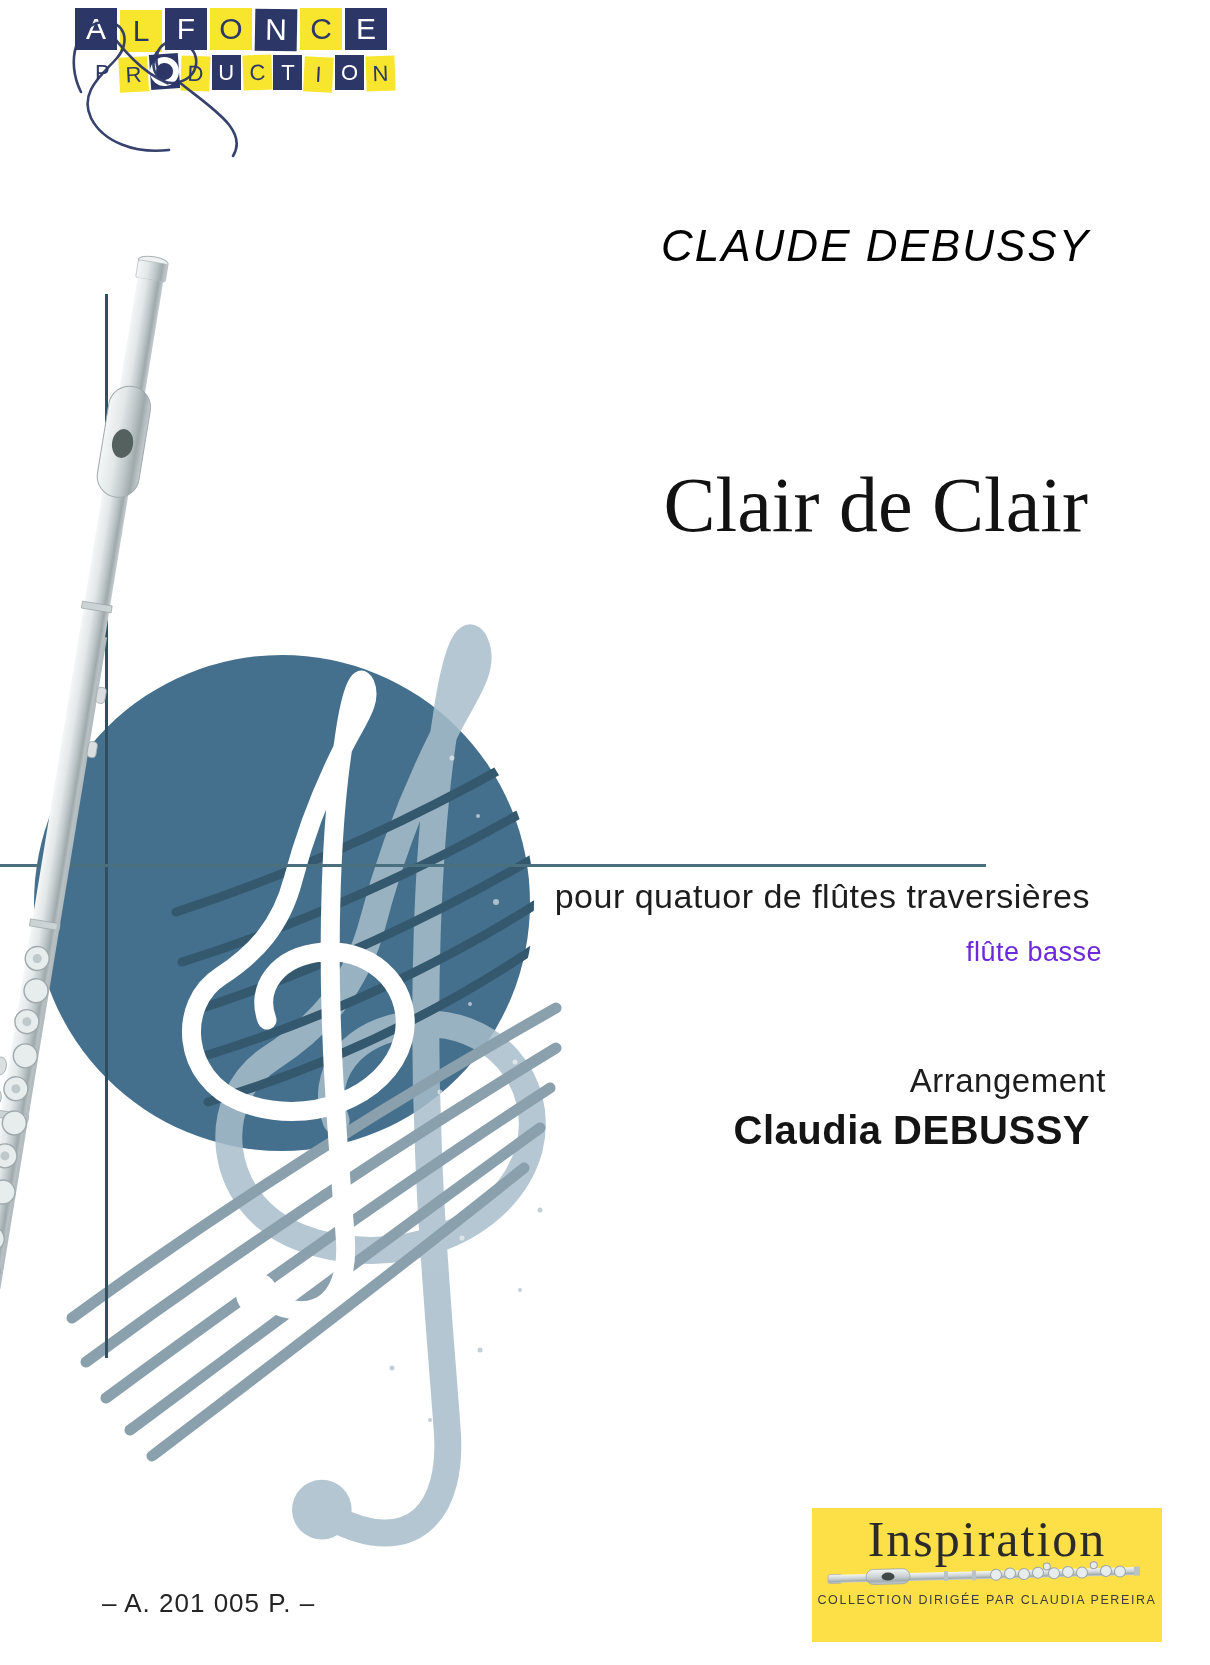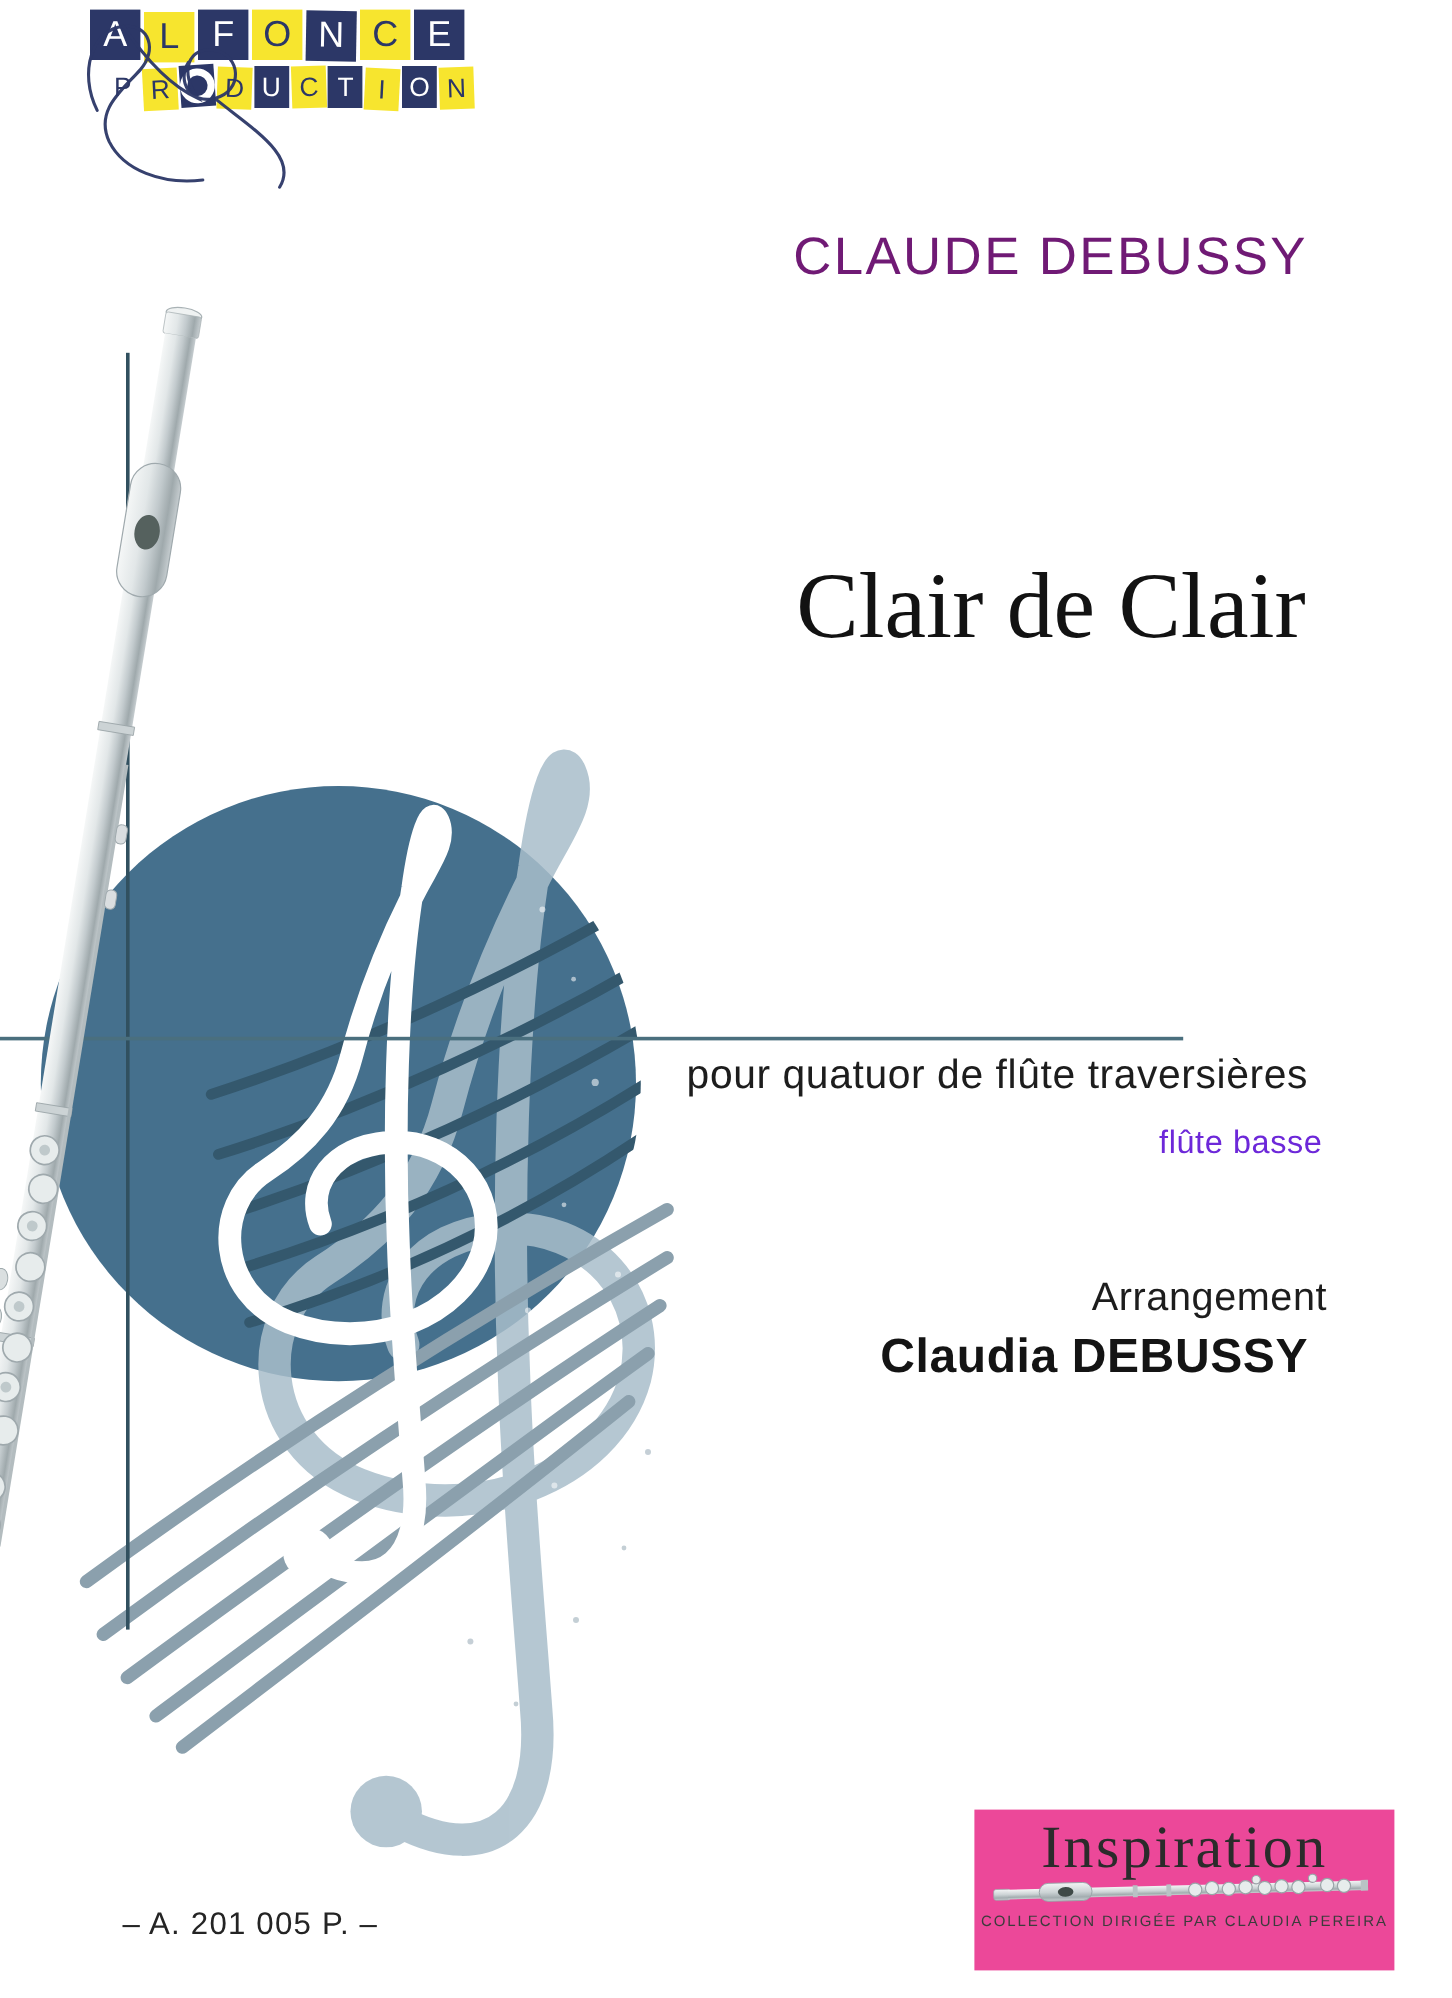--- a/index.html
+++ b/index.html
@@ -24,38 +24,38 @@
   .row2 .tile:nth-child(6){transform:rotate(-2deg);}
   .row2 .tile:nth-child(8){transform:rotate(3deg) translateY(2px);}
   .row2 .tile:nth-child(10){transform:rotate(-2deg) translateY(1px);}
   .row1 .tile:nth-child(2){transform:translateY(2px);}
   .row1 .tile:nth-child(5){transform:translateY(1px) rotate(1deg);}
   .t-donut{width:38px;height:38px;transform:translateY(-1px) rotate(-4deg);}
   .t-donut .ring{display:block;width:17px;height:17px;border:6px solid #ffffff;border-radius:50%;
                  color:transparent;overflow:hidden;font-size:0;}
 
   
-  .composer{position:absolute;right:120px;top:189px;font-size:44px;font-weight:300;
-            letter-spacing:2px;color:#701a75;z-index:2;}
+  .composer{position:absolute;right:120px;top:221px;font-size:44px;font-weight:300;
+            letter-spacing:2px;color:#000000;z-index:2;font-style:italic;}
   .title{position:absolute;right:122px;top:460px;font-family:"Liberation Serif",serif;
          font-size:78px;font-weight:400;color:#121212;z-index:2;}
   .sub1{position:absolute;right:120px;top:877px;font-size:34px;font-weight:300;
         letter-spacing:.5px;color:#1d1d1d;z-index:2;}
   .sub2{position:absolute;right:108px;top:937px;font-size:27px;font-weight:300;
         letter-spacing:.5px;color:#6d28d9;z-index:2;}
   .arrangement{position:absolute;right:104px;top:1062px;font-size:33px;font-weight:300;
         letter-spacing:.5px;color:#1d1d1d;z-index:2;}
   .arranger{position:absolute;right:120px;top:1108px;font-size:40px;font-weight:700;
         letter-spacing:.5px;color:#141414;z-index:2;}
   .catalog{position:absolute;left:84px;top:1588px;font-size:26px;font-weight:300;
         letter-spacing:1px;color:#242424;z-index:2;margin-left:18px;}
 
   
   .collection{position:absolute;left:812px;top:1508px;width:350px;height:134px;
-        background:#ec4899;z-index:2;text-align:center;}
+        background:#fde047;z-index:2;text-align:center;}
   .collection-name{font-family:"Liberation Serif",serif;font-size:50px;color:#2b2b2b;
         letter-spacing:2px;margin-top:4px;line-height:1.1;}
   .collection-flute{margin-top:-6px;}
   .collection-tagline{font-size:12.5px;letter-spacing:1.6px;color:#3c3c3c;font-weight:500;
         margin-top:2px;}
 </style>
 </head>
 <body>
 
 <svg class="artwork" viewBox="0 0 1210 1665" xmlns="http://www.w3.org/2000/svg" aria-hidden="true">
@@ -228,21 +228,21 @@
         <span>O</span>
       </div>
     <div class="tile t-yellow">
         <span>N</span>
       </div>
   </div>
 </div>
 
 <div class="composer">CLAUDE DEBUSSY</div>
 <div class="title">Clair de Clair</div>
-<div class="sub1">pour quatuor de flûte traversières</div>
+<div class="sub1">pour quatuor de flûtes traversières</div>
 <div class="sub2">flûte basse</div>
 <div class="arrangement">Arrangement</div>
 <div class="arranger">Claudia DEBUSSY</div>
 <div class="catalog">– A. 201 005 P. –</div>
 
 <div class="collection">
   <div class="collection-name">Inspiration</div>
   <div class="collection-flute">
     <svg width="322" height="26" viewBox="0 0 322 26" xmlns="http://www.w3.org/2000/svg">
       <defs>

